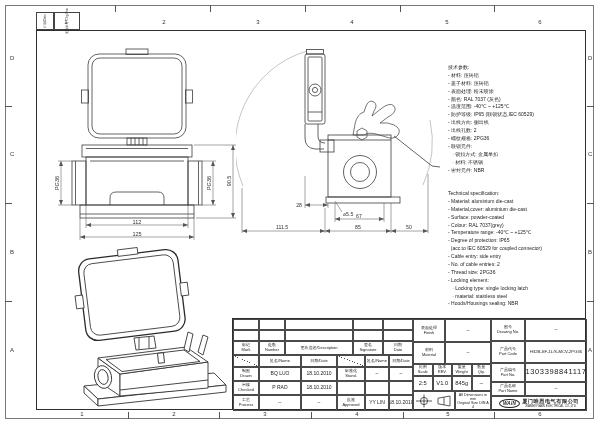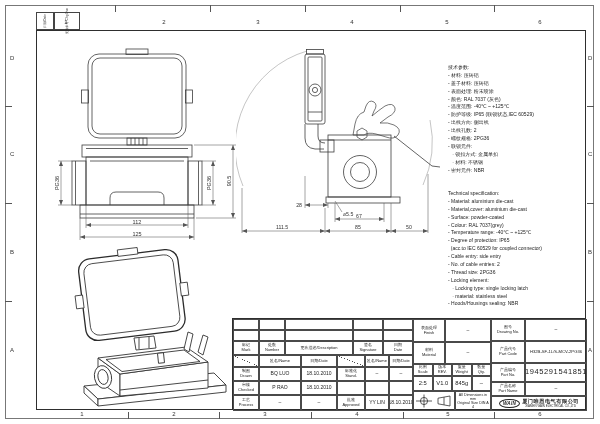--- a/index.html
+++ b/index.html
@@ -346,21 +346,21 @@
 Original Size DIN A 4</div>
 
     <div class="tc" style="left:258px;top:0;width:34px;height:22px">图号
 Drawing No.</div>
     <div class="tc val" style="left:292px;top:0;width:62px;height:22px">–</div>
     <div class="tc" style="left:258px;top:22px;width:34px;height:22px">产品代号
 Part Code</div>
     <div class="tc code" style="left:292px;top:22px;width:62px;height:22px">H32B-SF-1L/S-MCV-2PG36</div>
     <div class="tc" style="left:258px;top:44px;width:34px;height:19px">产品编号
 Part No.</div>
-    <div class="tc pno" style="left:292px;top:44px;width:62px;height:19px">1945291541851</div>
+    <div class="tc pno" style="left:292px;top:44px;width:62px;height:19px">1303398841117</div>
     <div class="tc" style="left:258px;top:63px;width:34px;height:14px">产品名称
 Part Name</div>
     <div class="tc val" style="left:292px;top:63px;width:62px;height:14px">–</div>
     <div class="tc company" style="left:258px;top:77px;width:96px;height:15px">
       <span class="logo">WAIN</span>
       <span class="cotext">
         <span class="cn">厦门唯恩电气有限公司</span>
         <span class="en">XIAMEN WAIN ELECTRICAL CO.,LTD</span>
       </span>
     </div>

